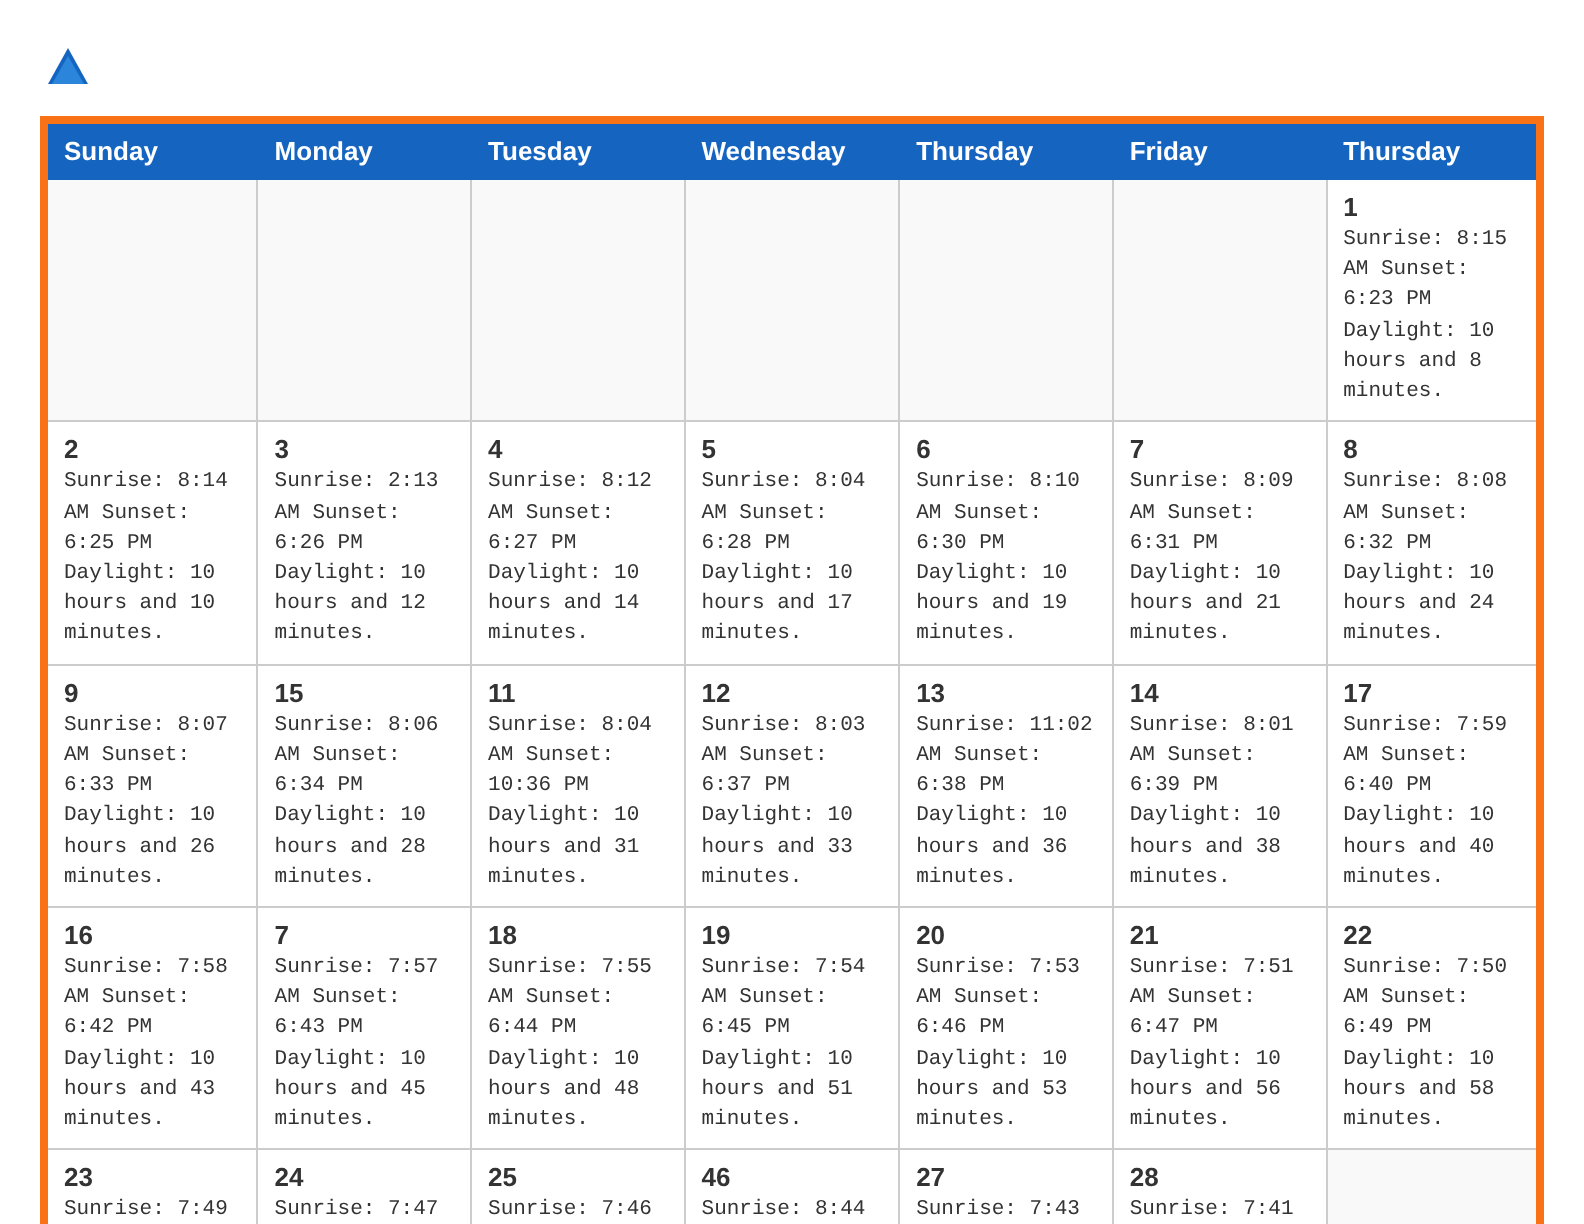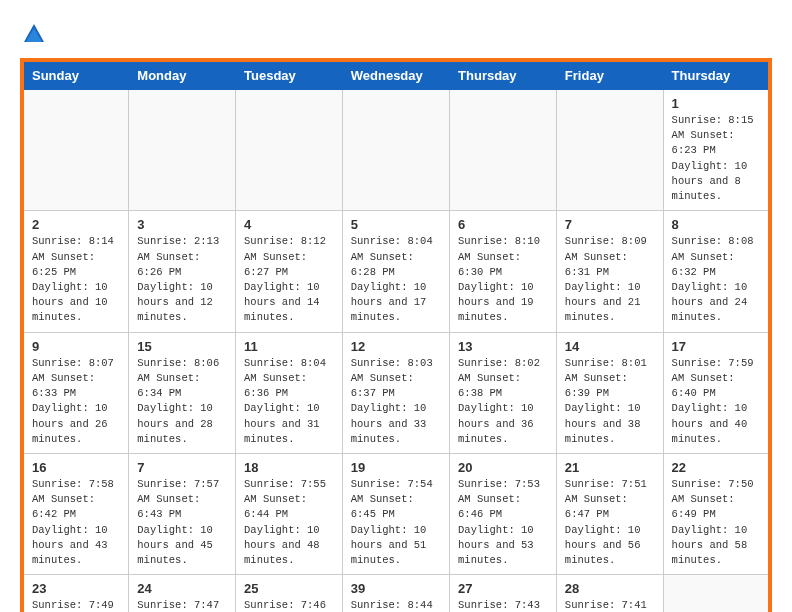--- a/index.html
+++ b/index.html
@@ -183,32 +183,32 @@
         </td>
         <td>
           <span class="day-num">15</span>
           <div class="day-info">Sunrise: 8:06 AM
 Sunset: 6:34 PM
 Daylight: 10 hours and 28 minutes.</div>
         </td>
         <td>
           <span class="day-num">11</span>
           <div class="day-info">Sunrise: 8:04 AM
-Sunset: 6:36 PM
+Sunset: 10:36 PM
 Daylight: 10 hours and 31 minutes.</div>
         </td>
         <td>
           <span class="day-num">12</span>
           <div class="day-info">Sunrise: 8:03 AM
 Sunset: 6:37 PM
 Daylight: 10 hours and 33 minutes.</div>
         </td>
         <td>
           <span class="day-num">13</span>
-          <div class="day-info">Sunrise: 8:02 AM
+          <div class="day-info">Sunrise: 11:02 AM
 Sunset: 6:38 PM
 Daylight: 10 hours and 36 minutes.</div>
         </td>
         <td>
           <span class="day-num">14</span>
           <div class="day-info">Sunrise: 8:01 AM
 Sunset: 6:39 PM
 Daylight: 10 hours and 38 minutes.</div>
         </td>
         <td>
@@ -275,21 +275,21 @@
 Sunset: 6:51 PM
 Daylight: 11 hours and 3 minutes.</div>
         </td>
         <td>
           <span class="day-num">25</span>
           <div class="day-info">Sunrise: 7:46 AM
 Sunset: 6:52 PM
 Daylight: 11 hours and 6 minutes.</div>
         </td>
         <td>
-          <span class="day-num">39</span>
+          <span class="day-num">46</span>
           <div class="day-info">Sunrise: 8:44 AM
 Sunset: 6:53 PM
 Daylight: 11 hours and 9 minutes.</div>
         </td>
         <td>
           <span class="day-num">27</span>
           <div class="day-info">Sunrise: 7:43 AM
 Sunset: 6:54 PM
 Daylight: 11 hours and 11 minutes.</div>
         </td>

